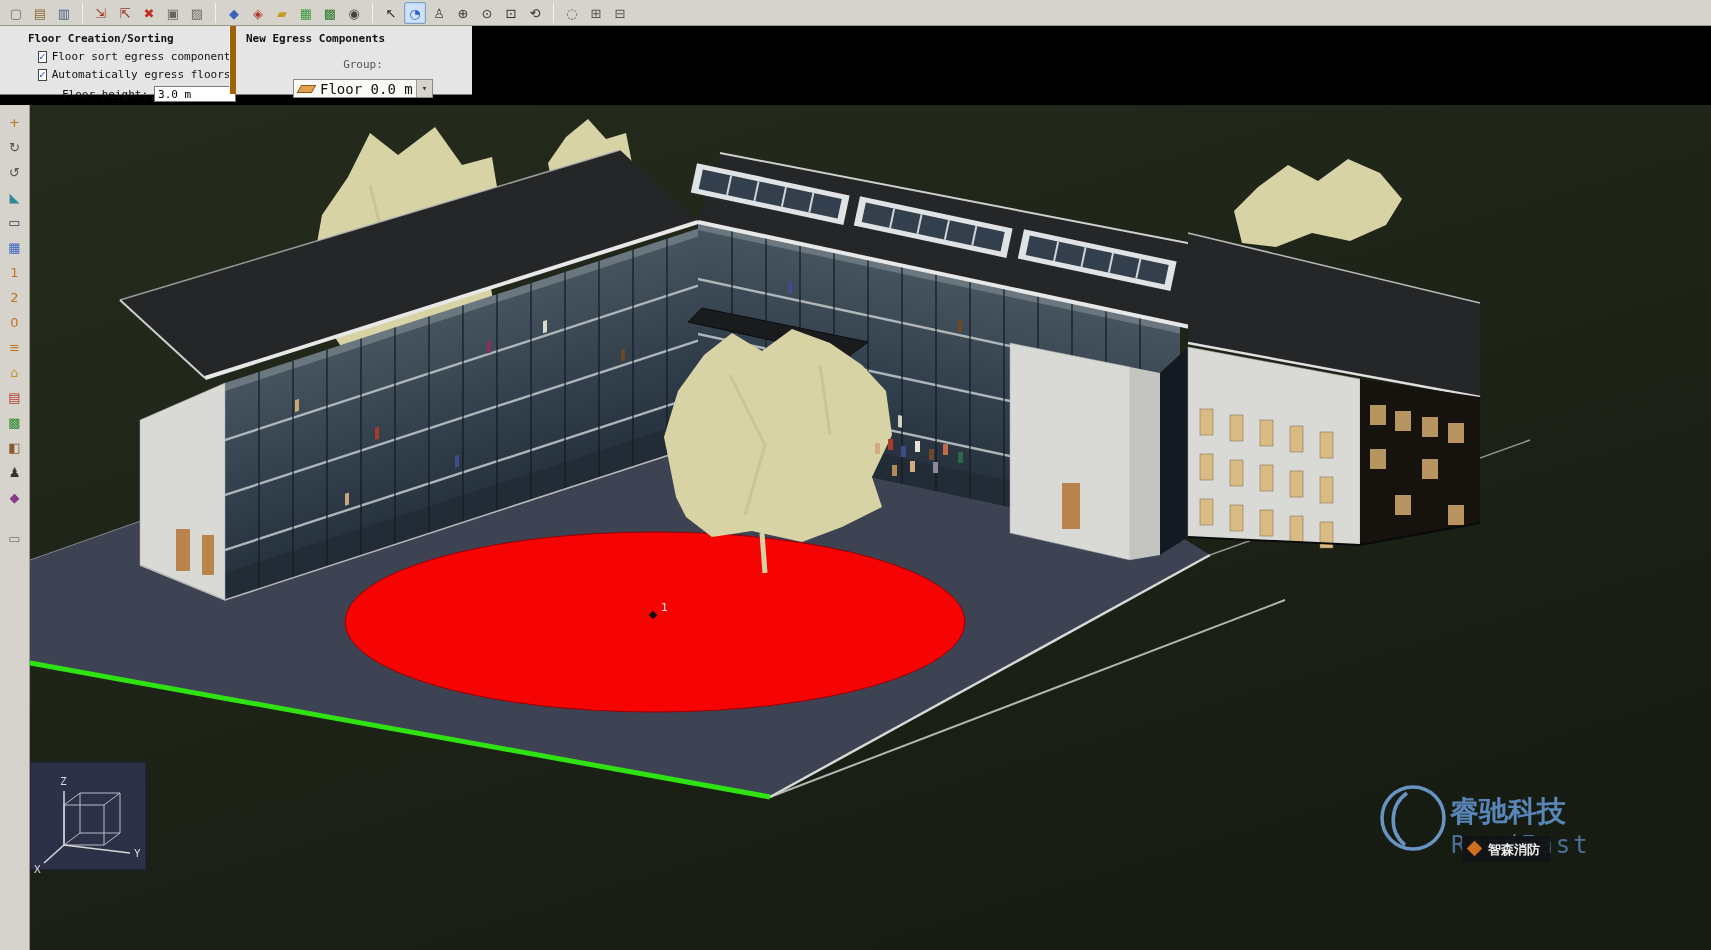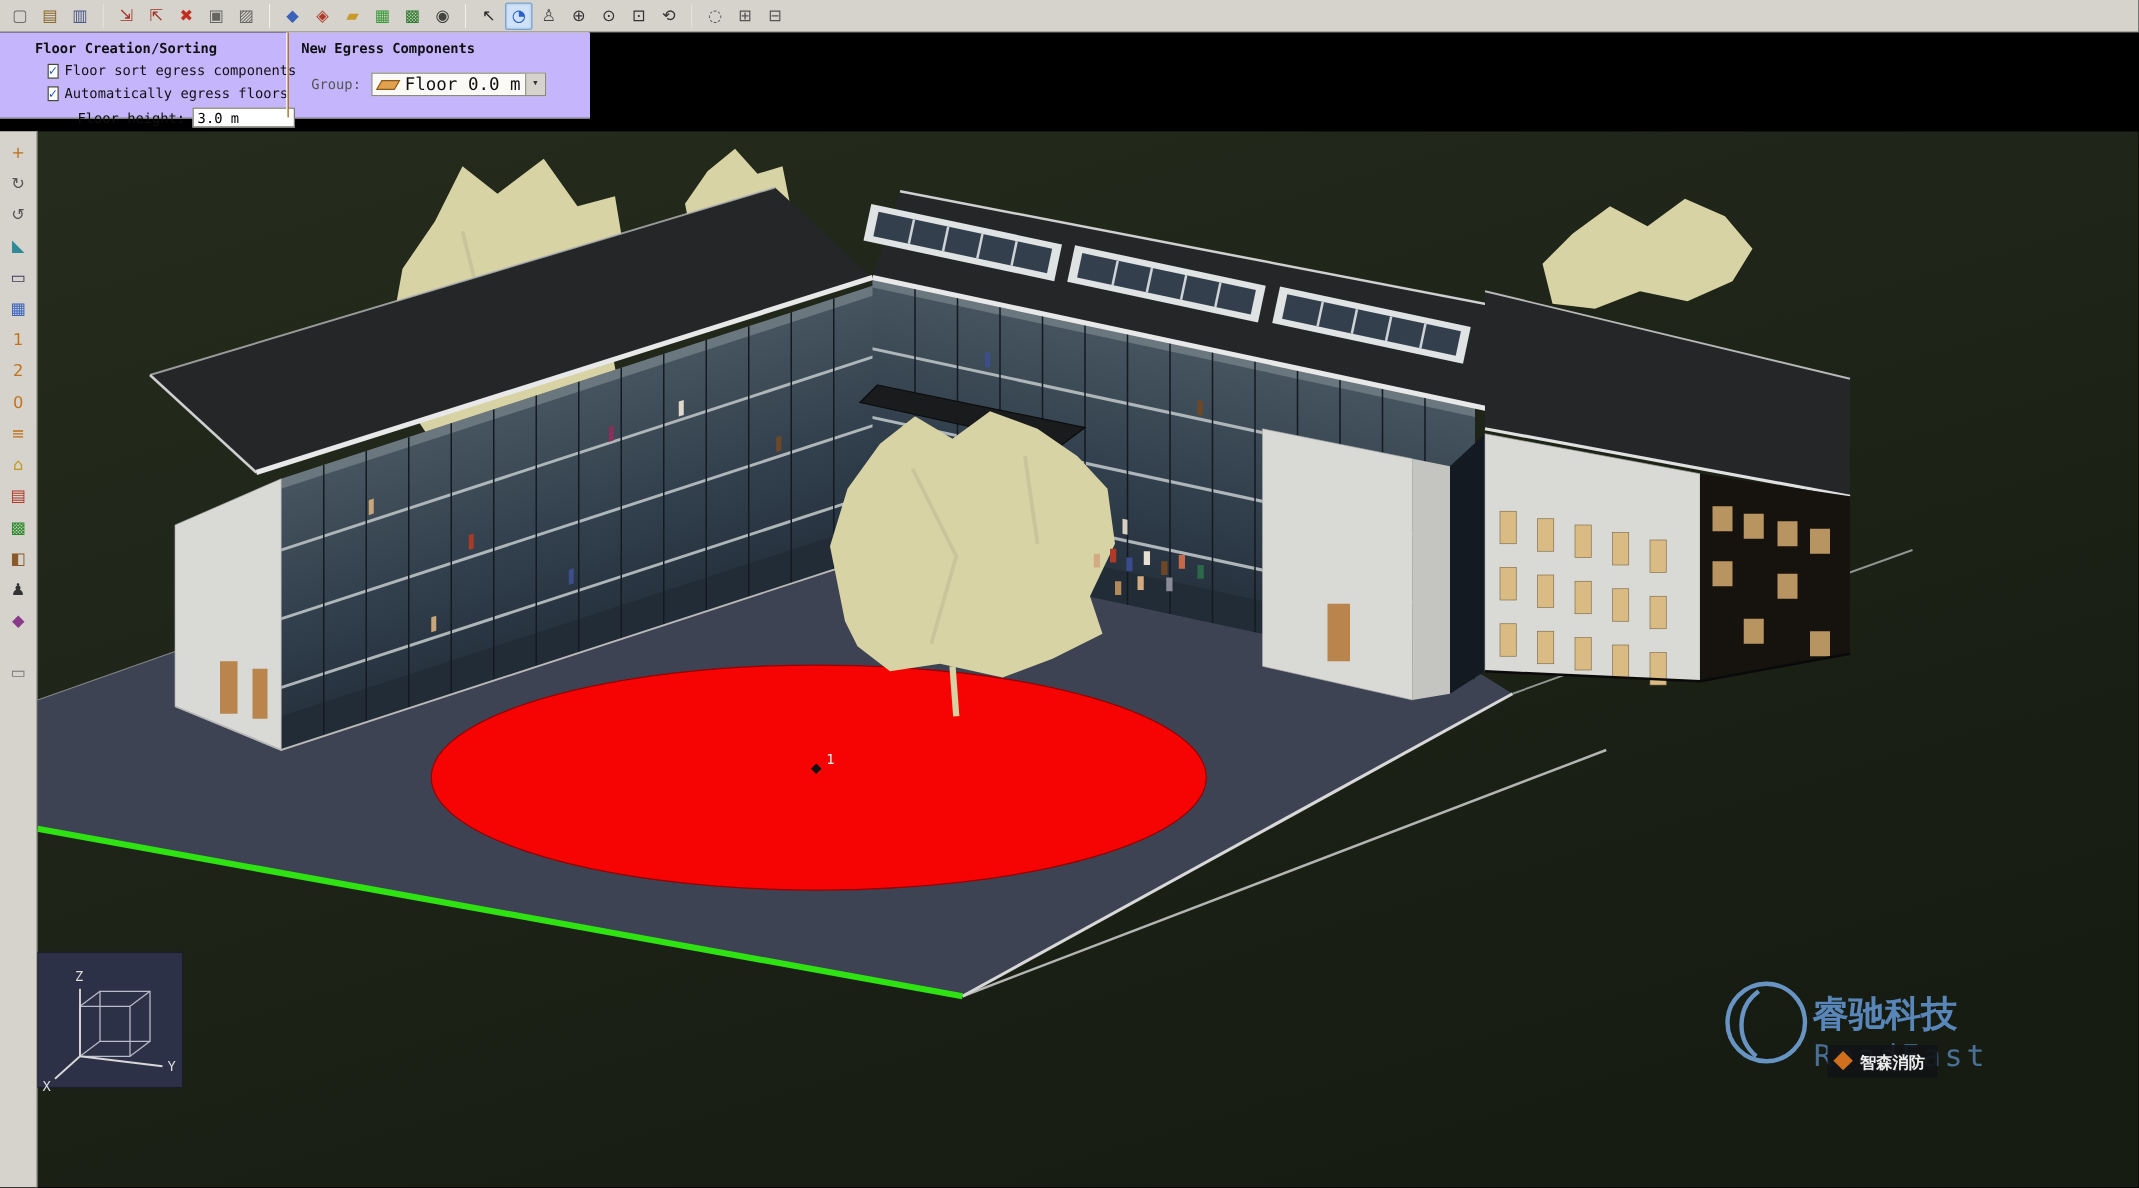--- a/index.html
+++ b/index.html
@@ -16,34 +16,34 @@
     background:#d6d3cc;border-bottom:1px solid #98988e;display:flex;align-items:center;
     padding:0 5px;gap:2px;}
   .tbtn{width:22px;height:22px;line-height:21px;text-align:center;font-size:13px;
     font-family:"DejaVu Sans",sans-serif;border:1px solid transparent;border-radius:2px;
     cursor:default;user-select:none;background:transparent;}
   .tbtn.selected{background:#cfe2f7;border:1px solid #7aa0cc;box-shadow:inset 0 0 2px #9bbce0;}
   .vsep{width:1px;height:20px;background:#a2a298;border-right:1px solid #f2f1ea;margin:0 5px;}
 
   
   #strip{position:absolute;left:0;top:26px;width:1711px;height:79px;background:#000;}
-  #strip-inner{position:absolute;left:0;top:0;width:472px;height:69px;background:#c4b5fd;
+  #strip-inner{position:absolute;left:0;top:0;width:472px;height:69px;background:#e5e5e5;
     border-bottom:1px solid #7d7d74;display:flex;}
   .panel{position:relative;height:100%;font-size:11px;color:#111;}
   #floor-creation-panel{width:230px;padding:6px 0 0 28px;}
-  #new-egress-panel{width:242px;padding:6px 0 0 10px;border-left:1px solid #a16207;
+  #new-egress-panel{width:242px;padding:6px 0 0 10px;border-left:6px solid #a16207;
     box-shadow:-1px 0 0 #fff;}
   .panel-title{font-weight:bold;font-size:11px;white-space:nowrap;}
   .cb-row{display:flex;align-items:center;gap:5px;margin:5px 0 0 10px;white-space:nowrap;}
   .cb{width:12px;height:12px;background:#fff;border:1px solid #444;font-size:11px;
     line-height:10px;text-align:center;font-weight:bold;color:#2255cc;}
   .fh-row{display:flex;align-items:center;gap:6px;margin:5px 0 0 34px;white-space:nowrap;}
   .fh-input{width:82px;height:16px;border:1px solid #7a7a72;background:#fff;
     font:11px "DejaVu Sans Mono",monospace;padding:0 3px;}
-  .group-row{display:flex;align-items:center;gap:8px;margin:13px 0 0 8px;}
+  .group-row{display:flex;align-items:center;gap:8px;margin:13px 0 0 8px;flex-direction:column;}
   .group-label{color:#555;}
   .dropdown{width:140px;height:19px;background:#fbfaf6;border:1px solid #8a8a82;
     display:flex;align-items:center;padding-left:5px;}
   .floor-icon{width:15px;height:8px;background:#e2a14f;border:1px solid #8a5a1a;
     transform:skewX(-30deg);margin-right:6px;flex:none;}
   .dd-text{flex:1;font-size:14px;white-space:nowrap;overflow:hidden;}
   .dd-btn{width:16px;height:17px;background:#d6d3cc;border-left:1px solid #9a9a92;
     text-align:center;font-size:9px;line-height:17px;color:#333;flex:none;}
 
   

